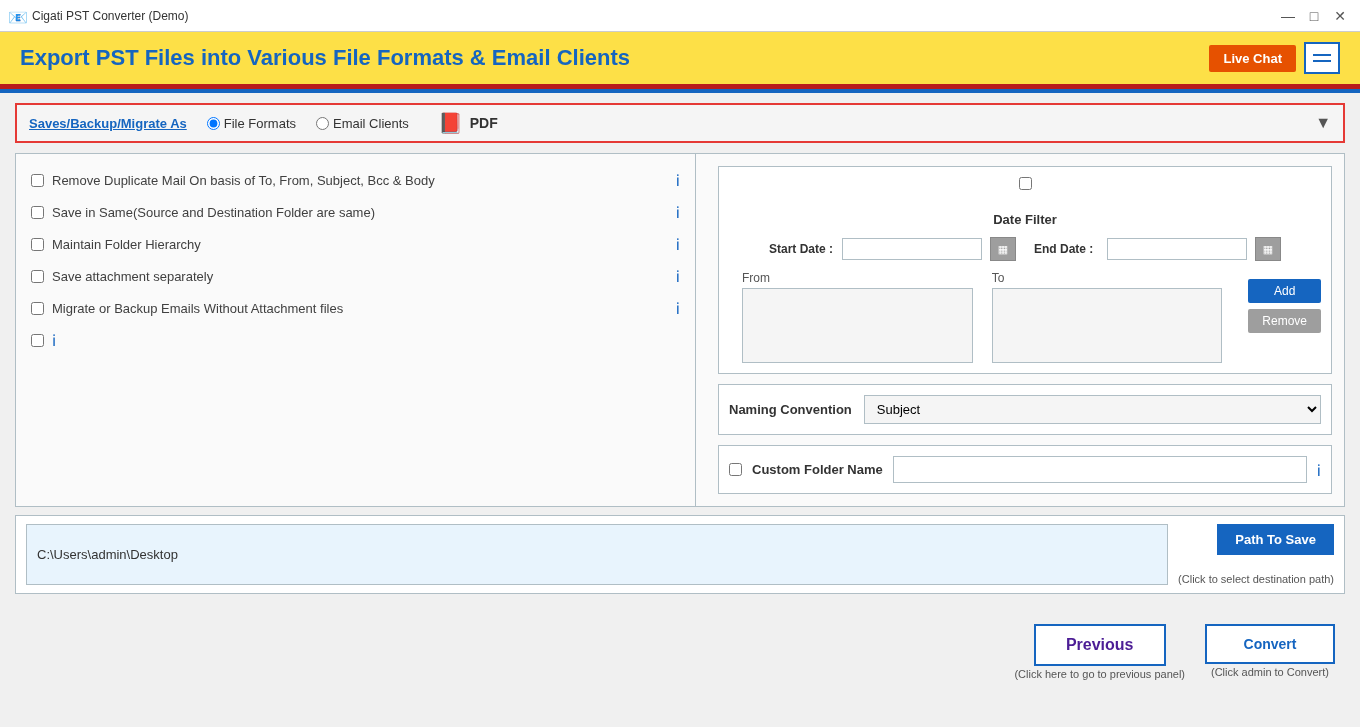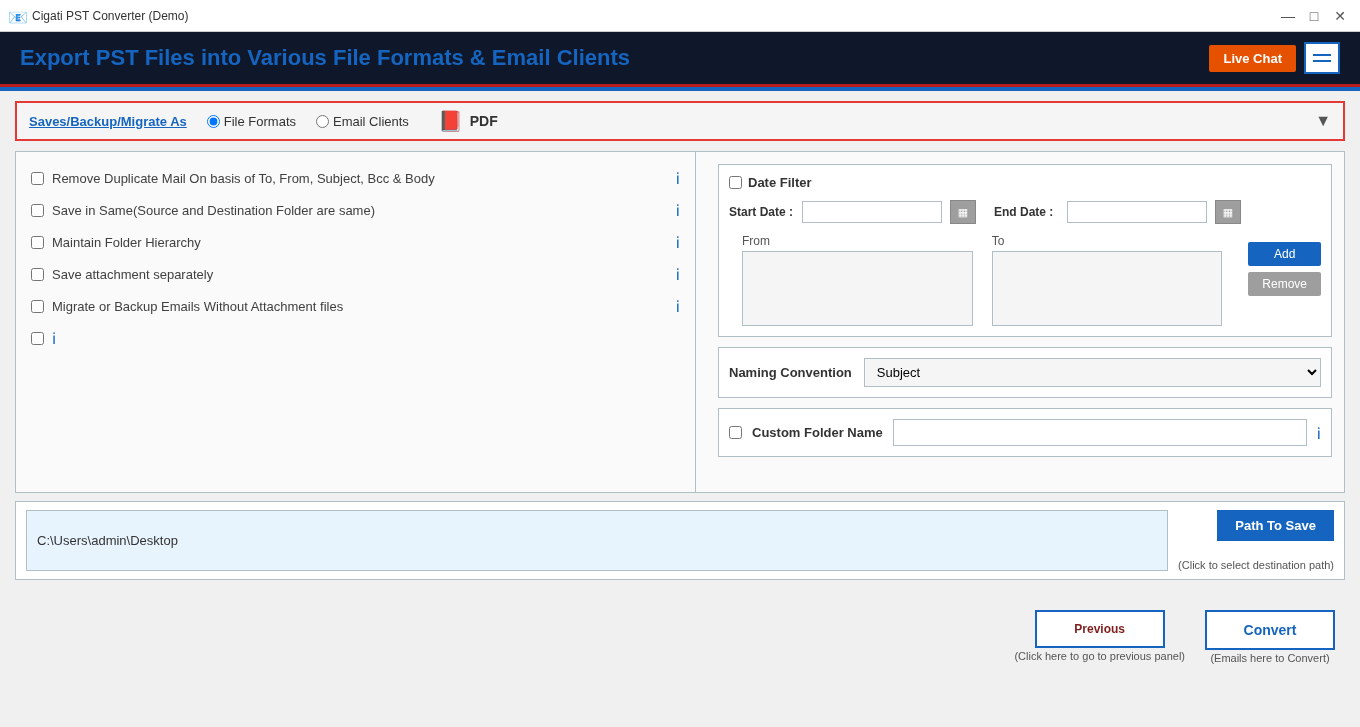--- a/index.html
+++ b/index.html
@@ -16,26 +16,26 @@
       justify-content: space-between;
     }
     .title-bar-left { display: flex; align-items: center; gap: 8px; }
     .title-bar-icon { width: 16px; height: 16px; }
     .title-bar-text { font-size: 12px; color: #333; }
     .title-bar-controls { display: flex; gap: 2px; }
     .title-bar-btn { width: 24px; height: 20px; border: none; background: transparent; cursor: pointer; font-size: 14px; display: flex; align-items: center; justify-content: center; color: #555; }
 
     
     .header {
-      background: #0f172a;
+      background: #fde047;
       padding: 10px 20px;
       display: flex;
       align-items: center;
       justify-content: space-between;
-      border-bottom: 3px solid #b91c1c;
+      border-bottom: 5px solid #b91c1c;
     }
     .header-title { font-size: 22px; color: #1565c0; font-weight: bold; }
     .header-right { display: flex; align-items: center; gap: 8px; }
     .live-chat-btn {
       background: #e65100;
       color: #fff;
       border: none;
       padding: 6px 14px;
       font-size: 13px;
       border-radius: 2px;
@@ -134,25 +134,25 @@
       flex-direction: column;
       gap: 10px;
     }
 
     
     .section-box {
       border: 1px solid #b0bec5;
       padding: 10px;
       background: #fff;
     }
-    .date-filter-header { display: flex; align-items: center; gap: 6px; margin-bottom: 10px; }
+    .date-filter-header { display: flex; align-items: center; gap: 22px; margin-bottom: 10px; flex-direction: column; }
     .date-filter-header input[type="checkbox"] { cursor: pointer; }
     .date-filter-label { font-size: 13px; color: #333; font-weight: bold; }
 
-    .date-row { display: flex; align-items: center; gap: 8px; margin-bottom: 10px; }
+    .date-row { display: flex; align-items: center; gap: 8px; margin-bottom: 10px; justify-content: center; }
     .date-label { font-size: 12px; color: #333; font-weight: bold; width: 65px; }
     .date-input {
       border: 1px solid #b0bec5;
       padding: 3px 6px;
       font-size: 12px;
       width: 140px;
       background: #fff;
     }
     .cal-btn {
       width: 26px;
@@ -272,23 +272,23 @@
     }
     .bottom-btn-group {
       display: flex;
       flex-direction: column;
       align-items: center;
       gap: 2px;
     }
     .prev-btn {
       background: #fff;
       border: 2px solid #1565c0;
-      color: #7f1d1d;
+      color: #4c1d95;
       padding: 10px 30px;
-      font-size: 12px;
+      font-size: 16px;
       cursor: pointer;
       font-weight: bold;
       min-width: 130px;
     }
     .convert-btn {
       background: #fff;
       border: 2px solid #1565c0;
       color: #1565c0;
       padding: 10px 30px;
       font-size: 14px;
@@ -470,17 +470,17 @@
     </div>
   </div>
 
   <div class="bottom-area">
     <div class="bottom-btn-group">
       <button class="prev-btn">Previous</button>
       <span class="btn-hint">(Click here to go to previous panel)</span>
     </div>
     <div class="bottom-btn-group">
       <button class="convert-btn">Convert</button>
-      <span class="btn-hint">(Emails here to Convert)</span>
+      <span class="btn-hint">(Click admin to Convert)</span>
     </div>
   </div>
 
 </div>
 
 </body></html>

